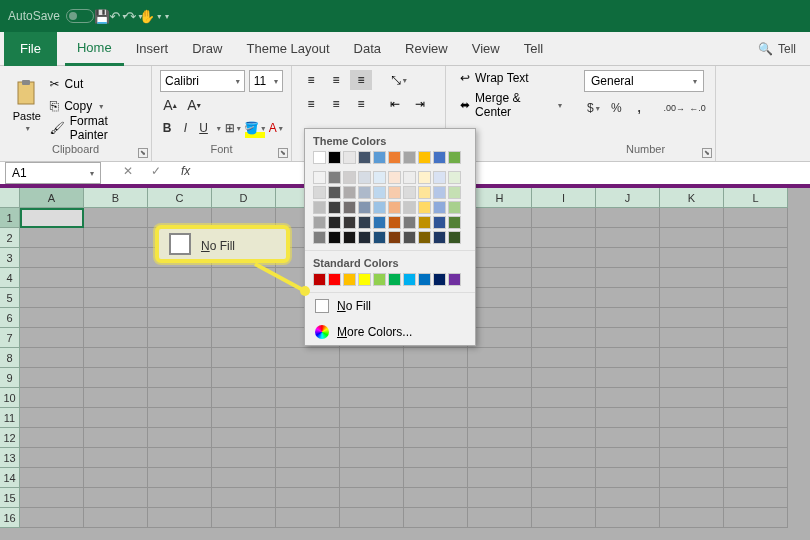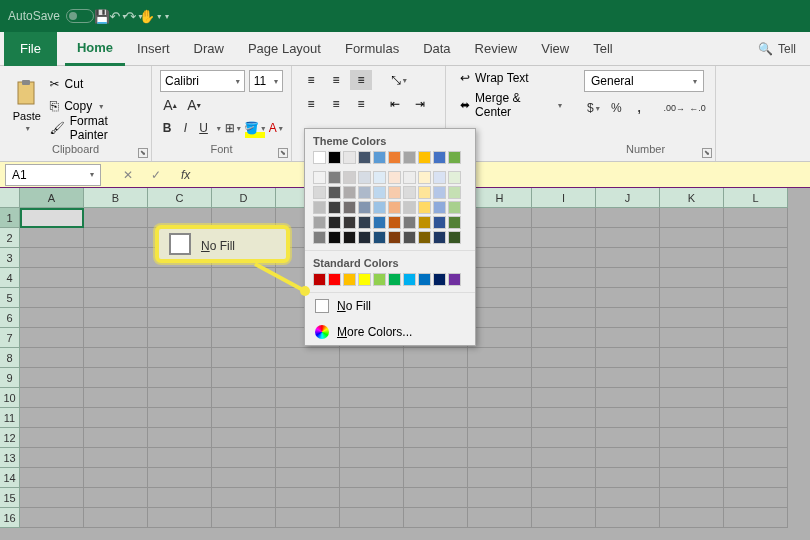--- a/index.html
+++ b/index.html
@@ -5,21 +5,21 @@
 *{margin:0;padding:0;box-sizing:border-box;font-family:'Segoe UI',Arial,sans-serif;font-size:12px}
 body{width:810px;height:540px;overflow:hidden;background:#b0b0b0;position:relative}
 .titlebar{height:32px;background:#0e6b3d;display:flex;align-items:center;padding:0 8px;gap:0}
 .autosave{color:#b8d4c5;font-size:11px;display:flex;align-items:center;gap:6px}
 .toggle{width:28px;height:14px;border:1px solid #6fa087;border-radius:7px;position:relative}
 .toggle::after{content:'';position:absolute;width:8px;height:8px;background:#6fa087;border-radius:50%;top:2px;left:2px}
 .titlebar-icon{width:16px;height:16px;display:flex;align-items:center;justify-content:center;color:#b8d4c5;font-size:13px;cursor:pointer}
 .drop{font-size:8px;margin-left:2px;color:#b8d4c5}
 .tabs{height:34px;background:#f0f0f0;display:flex;align-items:center;padding:0 4px;border-bottom:1px solid #c8c8c8}
 .tab{padding:0 12px;height:34px;display:flex;align-items:center;color:#404040;cursor:pointer;font-size:13px}
-.tab.active{border-bottom:3px solid #1a7d4a;color:#1a7d4a;font-weight:700}
+.tab.active{border-bottom:3px solid #1a7d4a;color:#1a7d4a;font-weight:400}
 .tab.file{background:#1a7d4a;color:#fff;margin-right:8px;padding:0 16px}
 .tabs-right{margin-left:auto;display:flex;gap:12px;padding-right:10px;color:#444}
 .search{display:flex;align-items:center;gap:5px}
 .ribbon{height:96px;background:#f0f0f0;display:flex;border-bottom:1px solid #c8c8c8;position:relative}
 .group{border-right:1px solid #d0d0d0;padding:4px 8px;display:flex;flex-direction:column;justify-content:space-between;position:relative}
 .group-label{text-align:center;font-size:11px;color:#666;padding-bottom:2px}
 .group-expand{position:absolute;bottom:3px;right:3px;width:10px;height:10px;border:1px solid #999;font-size:7px;display:flex;align-items:center;justify-content:center;color:#666}
 .clipboard{width:152px}
 .clip-top{display:flex;gap:4px;height:74px}
 .paste-btn{width:40px;display:flex;flex-direction:column;align-items:center;justify-content:center;gap:2px;cursor:pointer}
@@ -31,21 +31,21 @@
 .font-size{height:22px;border:1px solid #aaa;background:#fff;width:36px;padding:0 4px;display:flex;align-items:center;justify-content:space-between}
 .btn-sm{width:20px;height:20px;display:flex;align-items:center;justify-content:center;cursor:pointer;color:#333}
 .btn-grow{font-size:14px}
 .align-group{width:154px}
 .align-row{display:flex;gap:3px;margin-bottom:4px}
 .align-btn{width:22px;height:20px;display:flex;align-items:center;justify-content:center;cursor:pointer}
 .number-group{width:140px}
 .num-fmt{height:22px;border:1px solid #aaa;background:#fff;width:120px;padding:0 6px;display:flex;align-items:center;justify-content:space-between;margin-bottom:6px}
 .wrap-merge{width:130px;padding-top:2px}
 .wm-btn{display:flex;align-items:center;gap:5px;padding:3px 6px;cursor:pointer;font-size:11px}
-.namebox-row{height:26px;background:#fef9c3;border-bottom:1px solid #701a75;display:flex;align-items:center}
+.namebox-row{height:26px;background:#ffffff;border-bottom:4px solid #701a75;display:flex;align-items:flex-start}
 .namebox{width:96px;height:22px;border:1px solid #aaa;margin-left:5px;padding:0 6px;display:flex;align-items:center;justify-content:space-between;background:#fff}
 .fx-btns{display:flex;margin-left:18px;gap:10px;align-items:center}
 .fx-btn{width:18px;height:18px;display:flex;align-items:center;justify-content:center;color:#888;cursor:pointer}
 .fx-label{font-style:italic;color:#444;margin-left:6px}
 .grid-area{position:relative;background:#b0b0b0;height:calc(540px - 32px - 34px - 96px - 26px)}
 .corner{position:absolute;top:0;left:0;width:20px;height:20px;background:#cfe5d8;border-right:1px solid #8aa898;border-bottom:1px solid #8aa898}
 .col-headers{position:absolute;top:0;left:20px;height:20px;display:flex}
 .col-h{width:64px;height:20px;background:#cfe5d8;border-right:1px solid #8aa898;border-bottom:1px solid #8aa898;display:flex;align-items:center;justify-content:center;color:#333;font-size:11px}
 .row-headers{position:absolute;top:20px;left:0;width:20px}
 .row-h{width:20px;height:20px;background:#cfe5d8;border-bottom:1px solid #8aa898;border-right:1px solid #8aa898;display:flex;align-items:center;justify-content:center;color:#333;font-size:11px}
@@ -86,22 +86,21 @@
   <div class="titlebar-icon">
       <span class="drop">▾</span>
     </div>
 </div>
 
 <div class="tabs">
   <div class="tab file">File</div>
   <div class="tab active">Home</div>
   <div class="tab">Insert</div>
   <div class="tab">Draw</div>
-  <div class="tab">Page Layout</div>
-  <div class="tab">Formulas</div>
+  <div class="tab">Theme Layout</div>
   <div class="tab">Data</div>
   <div class="tab">Review</div>
   <div class="tab">View</div>
   <div class="tab">Tell</div>
   <div class="tabs-right">
     <div class="search">
       <span>🔍</span>
       <span>Tell</span>
     </div>
   </div>

